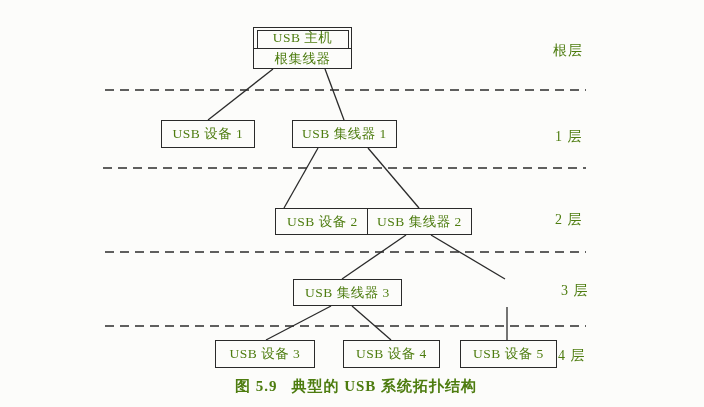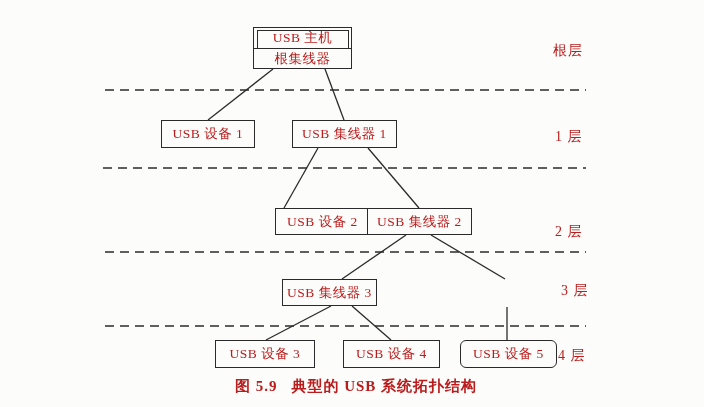--- a/index.html
+++ b/index.html
@@ -5,21 +5,21 @@
   html, body { margin: 0; padding: 0; background: #e9e9e9; }
   * { box-sizing: border-box; }
 
   .page {
     position: relative;
     width: 704px;
     height: 407px;
     background: #fcfcfa;
     overflow: hidden;
     font-family: "Liberation Serif", "DejaVu Serif", serif;
-    color: #b91c1c;
+    color: #4d7c0f;
   }
 
   svg.wires {
     position: absolute;
     left: 0; top: 0;
     width: 704px; height: 407px;
   }
 
   .node {
     position: absolute;
@@ -83,29 +83,29 @@
     white-space: nowrap;
   }
   .caption .fig-no { margin-right: 14px; }
 
   
   #node-root    { left: 253px; top: 27px;  width: 99px;  height: 42px; }
   #node-device1 { left: 161px; top: 120px; width: 94px;  height: 28px; }
   #node-hub1    { left: 292px; top: 120px; width: 105px; height: 28px; }
   #node-device2 { left: 235px; top: 208px; width: 95px;  height: 27px; margin-left: 40px; }
   #node-hub2    { left: 367px; top: 208px; width: 105px; height: 27px; }
-  #node-hub3    { left: 282px; top: 279px; width: 95px;  height: 27px; }
+  #node-hub3    { left: 293px; top: 279px; width: 109px;  height: 27px; }
   #node-hub4    { left: 458px; top: 279px; width: 97px;  height: 28px; }
   #node-device3 { left: 215px; top: 340px; width: 100px; height: 28px; }
   #node-device4 { left: 343px; top: 340px; width: 97px;  height: 28px; text-align: center; }
-  #node-device5 { left: 460px; top: 340px; width: 97px;  height: 28px; border-radius: 6px; }
+  #node-device5 { left: 460px; top: 340px; width: 97px;  height: 28px; }
 
   #label-root   { left: 553px; top: 42px;  }
   #label-layer1 { left: 555px; top: 128px; }
-  #label-layer2 { left: 555px; top: 211px; margin-top: 12px; }
+  #label-layer2 { left: 555px; top: 211px; }
   #label-layer3 { left: 561px; top: 282px; }
   #label-layer4 { left: 558px; top: 347px; }
 </style>
 </head>
 <body>
 
 <div class="page">
 
   <svg class="wires" viewBox="0 0 704 407">
 

